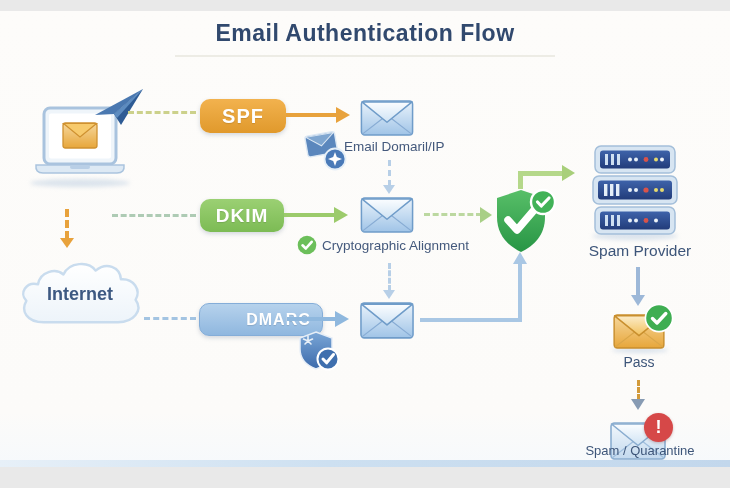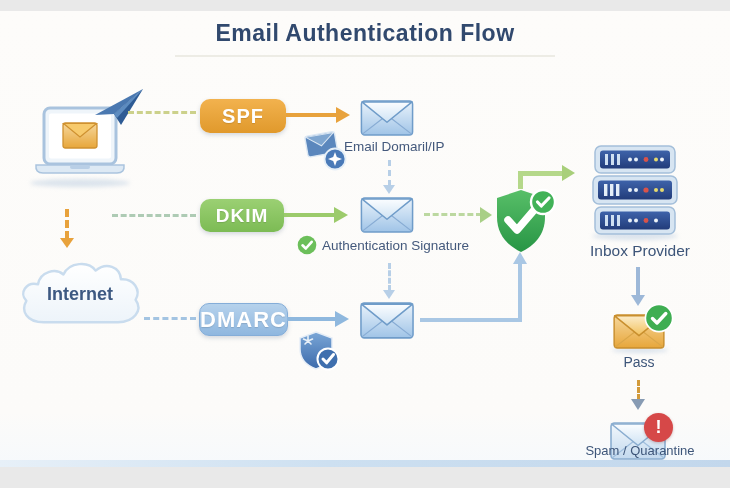--- a/index.html
+++ b/index.html
@@ -18,22 +18,22 @@
   .badge{
     position:absolute;display:flex;align-items:center;justify-content:center;
     color:#fff;font-weight:bold;border-radius:10px;
     box-shadow:0 2px 4px rgba(90,110,140,.25);letter-spacing:1px;
     text-shadow:0 1px 1px rgba(0,0,0,.12);
   }
   .badge.spf{left:200px;top:88px;width:86px;height:34px;font-size:20px;
     background:linear-gradient(180deg,#f2b24e,#e0992c);}
   .badge.dkim{left:200px;top:188px;width:84px;height:33px;font-size:19px;
     background:linear-gradient(180deg,#9bd073,#7cbb54);}
-  .badge.dmarc{left:199px;top:292px;width:87px;height:31px;font-size:22px;
-    background:linear-gradient(180deg,#b6d2ec,#8fb7df);border:1px solid #84add8;}
+  .badge.dmarc{left:199px;top:292px;width:87px;height:31px;font-size:16px;
+    background:linear-gradient(180deg,#b6d2ec,#8fb7df);border:1px solid #84add8;padding-left:35px;}
   .hline{position:absolute;height:0;}
   .vline{position:absolute;width:0;}
   .tri{position:absolute;width:0;height:0;}
   .shadow{position:absolute;border-radius:50%;background:rgba(165,190,215,.38);filter:blur(2px);}
   .checklabel{position:absolute;font-size:13.5px;color:#44597c;white-space:nowrap;}
   .bottomstrip{position:absolute;left:0;bottom:0;width:730px;height:7px;
     background:linear-gradient(90deg,#e7f0f8 0%,#cde0f1 45%,#c2d7ec 100%);}
 </style>
 </head>
 <body>
@@ -131,21 +131,21 @@
   <svg class="abs" style="left:360px;top:186px;" width="54" height="36" viewBox="0 0 56 38">
     <rect x="1" y="1" width="54" height="36" rx="3.5" fill="url(#gEnvB)" stroke="#6f9cc9" stroke-width="1.6"></rect>
     <path d="M2,36 L24,19" stroke="#86abd3" stroke-width="1.2" fill="none"></path>
     <path d="M54,36 L32,19" stroke="#86abd3" stroke-width="1.2" fill="none"></path>
     <path d="M1.5,2 L28,23.5 L54.5,2 Z" fill="url(#gEnvF)" stroke="#6f9cc9" stroke-width="1.6" stroke-linejoin="round"></path>
   </svg>
   <svg class="abs" style="left:297px;top:224px;" width="20" height="20" viewBox="0 0 20 20">
     <circle cx="10" cy="10" r="9.3" fill="#6cbf5a"></circle>
     <path d="M5.5,10.3 L8.8,13.5 L14.7,6.8" stroke="#ffffff" stroke-width="2.6" fill="none" stroke-linecap="round" stroke-linejoin="round"></path>
   </svg>
-  <div class="checklabel" style="left:322px;top:227px;">Authentication Signature</div>
+  <div class="checklabel" style="left:322px;top:227px;">Cryptographic Alignment</div>
 
   <div class="hline" style="left:424px;top:202px;width:58px;border-top:3px dashed #bcd8a0;"></div>
   <div class="tri" style="left:480px;top:196px;border-left:12px solid #a8cf86;border-top:8px solid transparent;border-bottom:8px solid transparent;"></div>
 
   <div class="vline" style="left:388px;top:252px;height:28px;border-left:3px dashed #b7cfe7;"></div>
   <div class="tri" style="left:383px;top:279px;border-top:9px solid #b7cfe7;border-left:6px solid transparent;border-right:6px solid transparent;"></div>
 
   <div class="vline" style="left:65px;top:198px;height:30px;border-left:4px dashed #e8a23c;"></div>
   <div class="tri" style="left:60px;top:227px;border-top:10px solid #e8a23c;border-left:7px solid transparent;border-right:7px solid transparent;"></div>
 
@@ -218,21 +218,21 @@
       <rect x="8" y="5.5" width="70" height="18" rx="3" fill="url(#gSrv)"></rect>
       <rect x="13" y="9" width="3" height="11" fill="#cfe0f2"></rect>
         <rect x="19" y="9" width="3" height="11" fill="#cfe0f2"></rect>
         <rect x="25" y="9" width="3" height="11" fill="#cfe0f2"></rect>
       <circle cx="38" cy="14.5" r="2" fill="#e8f0f8"></circle>
         <circle cx="44" cy="14.5" r="2" fill="#e8f0f8"></circle>
       <circle cx="54" cy="14.5" r="2.4" fill="#d9534a"></circle>
       <circle cx="64" cy="14.5" r="2" fill="#eef3f8"></circle>
     </g>
   </svg>
-  <div class="lbl" style="left:570px;top:231px;width:140px;font-size:15.5px;">Inbox Provider</div>
+  <div class="lbl" style="left:570px;top:231px;width:140px;font-size:15.5px;">Spam Provider</div>
 
   <div class="vline" style="left:636px;top:256px;height:30px;border-left:4px solid #9db8d8;"></div>
   <div class="tri" style="left:631px;top:284px;border-top:11px solid #9db8d8;border-left:7px solid transparent;border-right:7px solid transparent;"></div>
 
   <div class="shadow" style="left:612px;top:336px;width:56px;height:6px;"></div>
   <svg class="abs" style="left:612px;top:303px;" width="54" height="35" viewBox="0 0 56 38">
     <rect x="1" y="1" width="54" height="36" rx="3.5" fill="url(#gEnvOB)" stroke="#c98f2e" stroke-width="1.6"></rect>
     <path d="M2,36 L24,19" stroke="#d9a649" stroke-width="1.2" fill="none"></path>
     <path d="M54,36 L32,19" stroke="#d9a649" stroke-width="1.2" fill="none"></path>
     <path d="M1.5,2 L28,23.5 L54.5,2 Z" fill="url(#gEnvOF)" stroke="#c98f2e" stroke-width="1.6" stroke-linejoin="round"></path>

